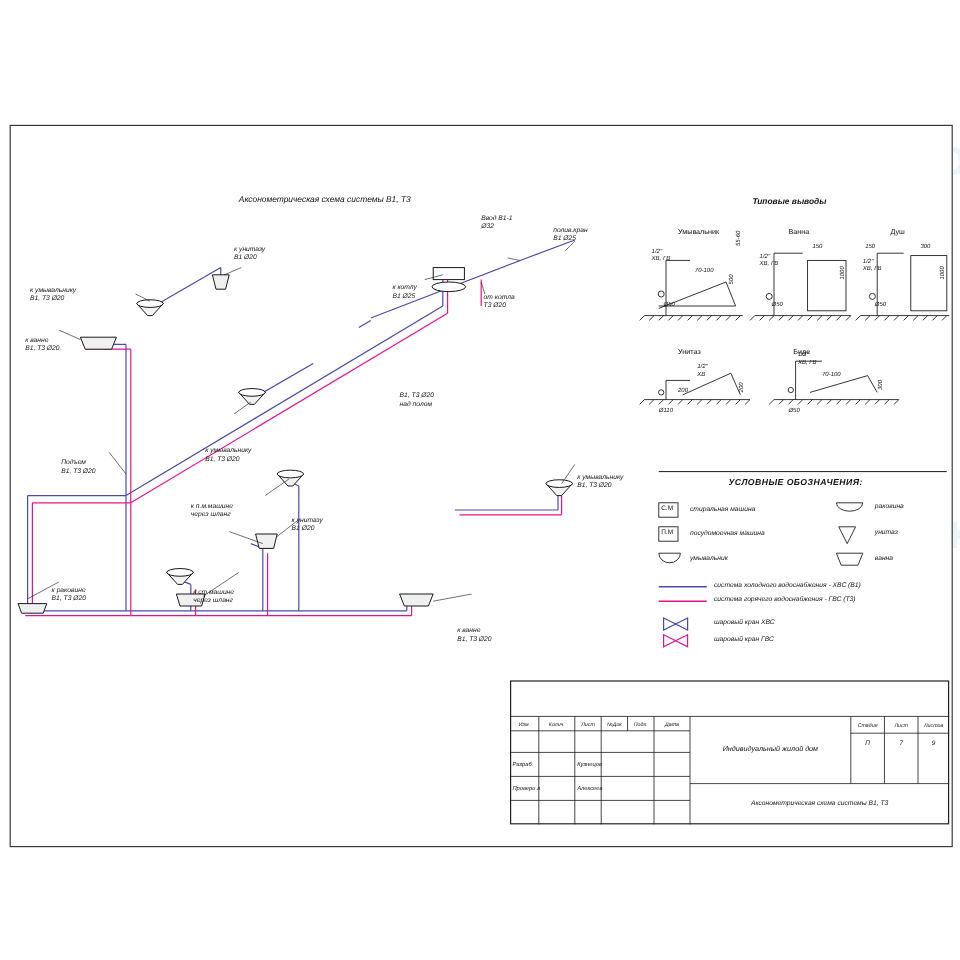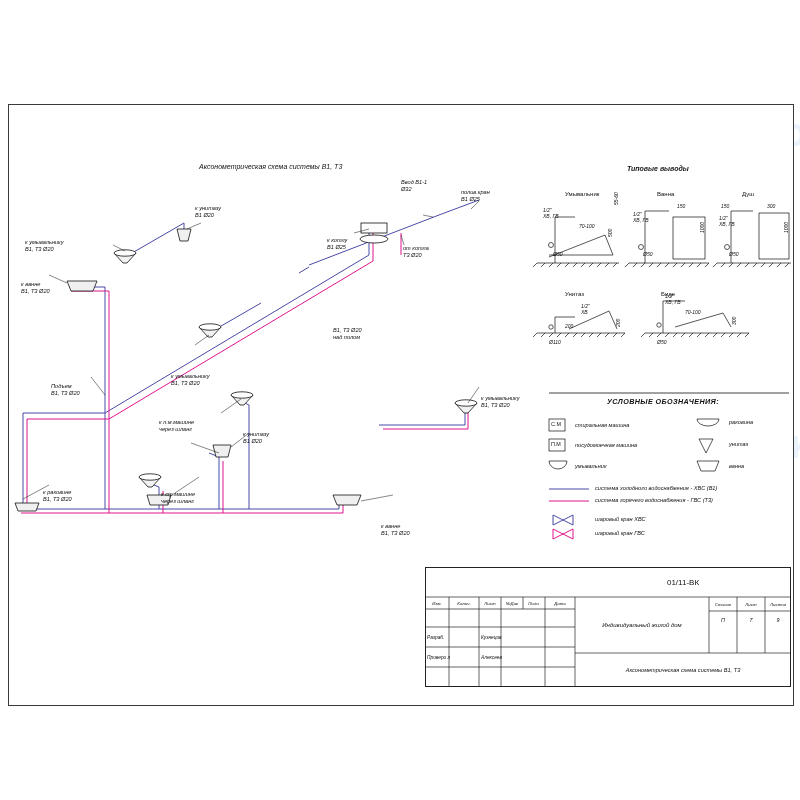--- a/index.html
+++ b/index.html
@@ -363,21 +363,20 @@
         <line x1="440" y1="492" x2="440" y2="582"></line>
         <line x1="470" y1="492" x2="470" y2="582"></line>
         <line x1="492" y1="492" x2="492" y2="504"></line>
         <line x1="514" y1="492" x2="514" y2="504"></line>
         <line x1="536" y1="492" x2="536" y2="504"></line>
         <line x1="492" y1="504" x2="492" y2="582"></line>
         <line x1="536" y1="504" x2="536" y2="582"></line>
       </g>
     </svg>
 
-    <div class="stampcell c" style="left:566px;top:462px;width:216px;height:30px;font-size:8px;font-style:normal;">01/11-ВК</div>
 
     <div class="stampcell c" style="left:416px;top:492px;width:24px;height:12px;font-size:4.4px;">Изм.</div>
     <div class="stampcell c" style="left:440px;top:492px;width:30px;height:12px;font-size:4.4px;">Колич.</div>
     <div class="stampcell c" style="left:470px;top:492px;width:22px;height:12px;font-size:4.4px;">Лист</div>
     <div class="stampcell c" style="left:492px;top:492px;width:22px;height:12px;font-size:4.4px;">№Док</div>
     <div class="stampcell c" style="left:514px;top:492px;width:22px;height:12px;font-size:4.4px;">Подп.</div>
     <div class="stampcell c" style="left:536px;top:492px;width:30px;height:12px;font-size:4.4px;">Дата</div>
 
     <div class="stampcell" style="left:416px;top:522px;width:54px;height:20px;font-size:4.8px;">Разраб.</div>
     <div class="stampcell" style="left:470px;top:522px;width:66px;height:20px;font-size:4.8px;">Кузнецов</div>

